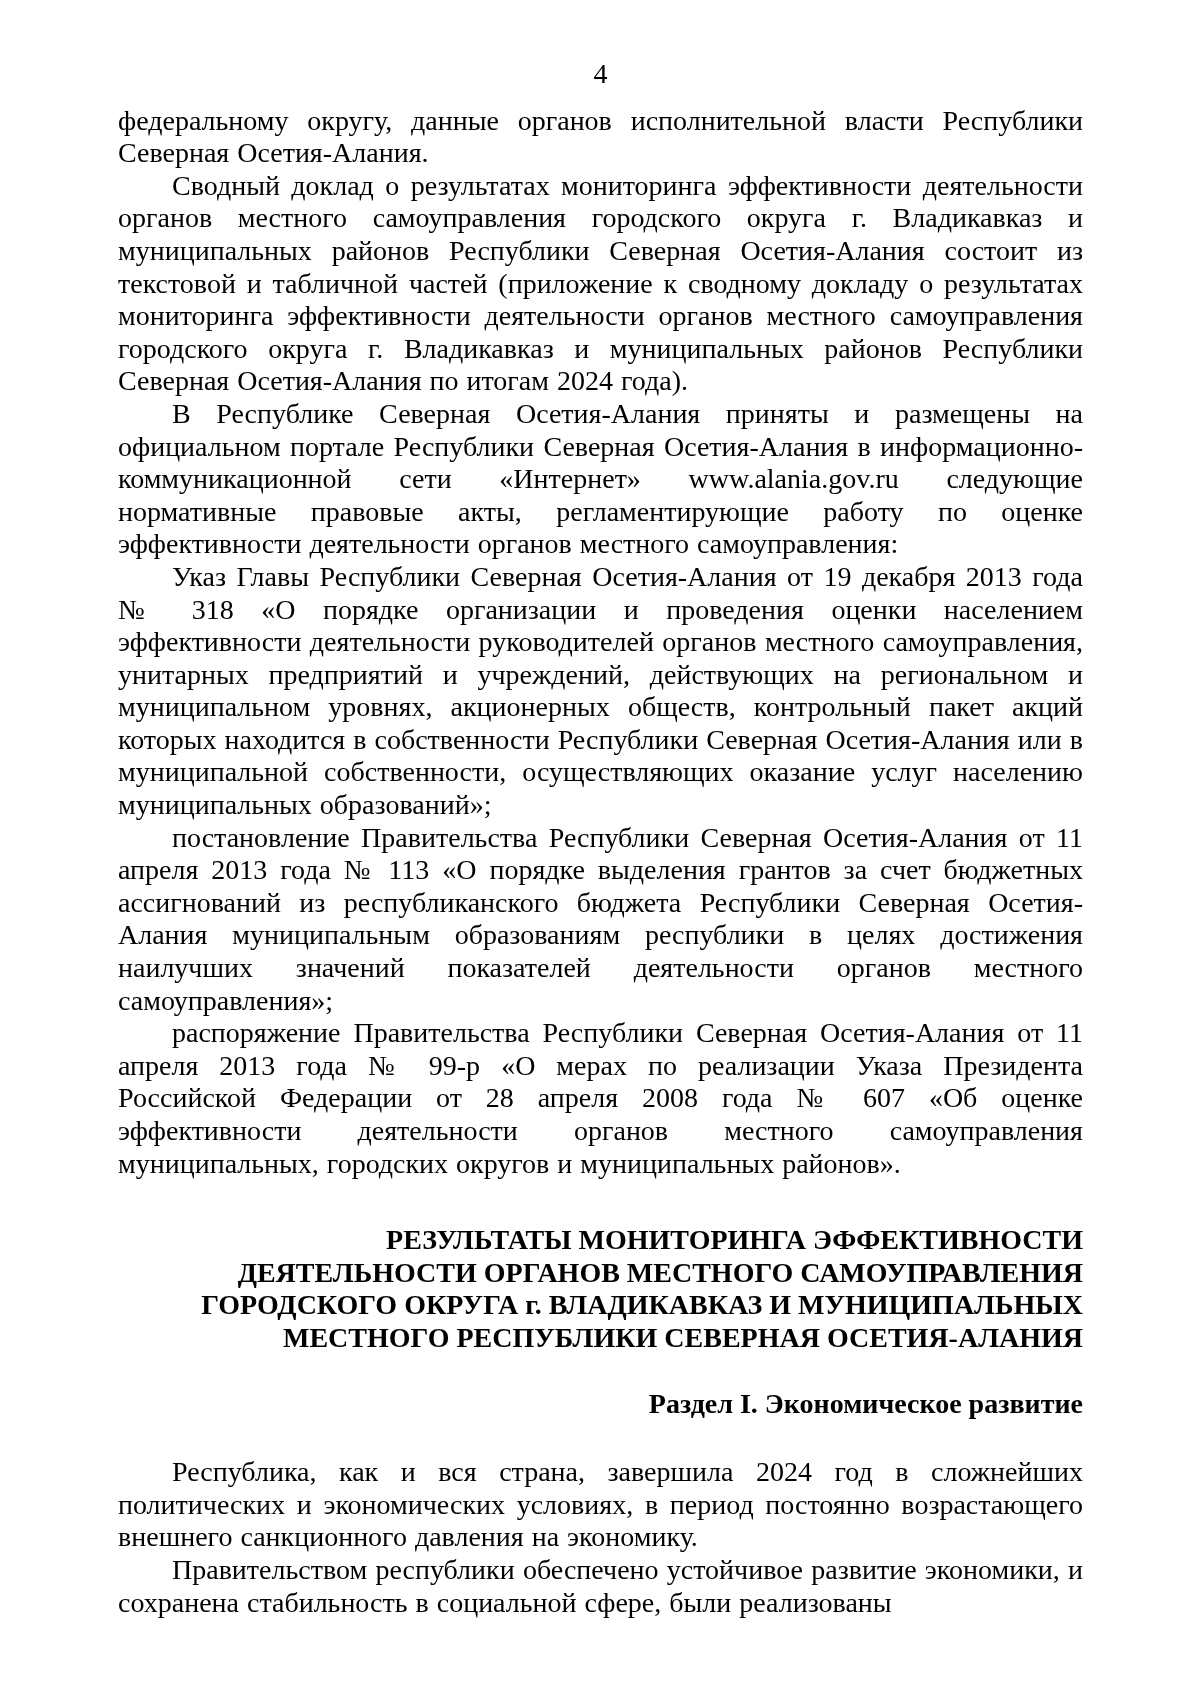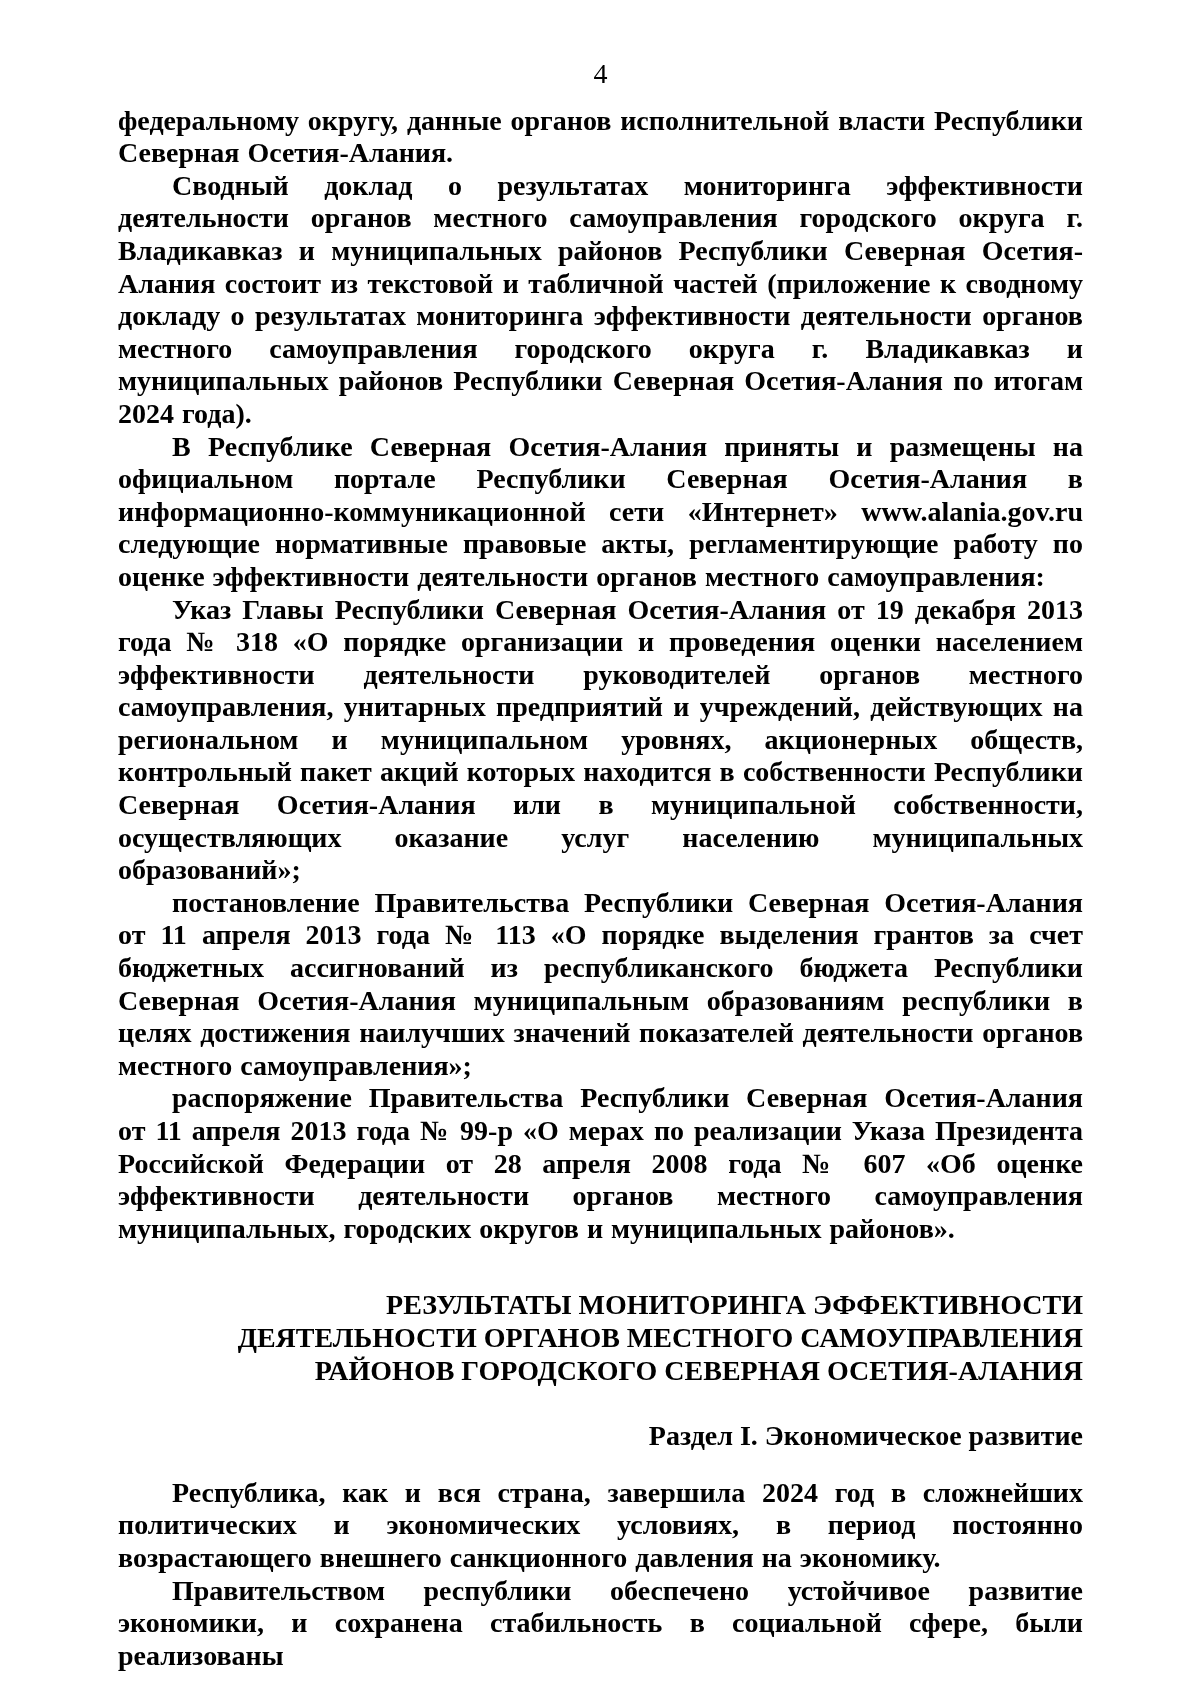--- a/index.html
+++ b/index.html
@@ -22,41 +22,40 @@
   }
   .page-number {
     text-align: center;
     margin-bottom: 14px;
   }
   p.body-par {
     margin: 0;
     text-align: justify;
     text-indent: 54px;
     word-spacing: 1px;
-    font-weight: bold;
   }
   p.body-par.no-indent {
     text-indent: 0;
   }
   .main-heading {
     margin: 44px 0 0 0;
     font-weight: bold;
     text-align: right;
     font-size: 28px;
     line-height: 32.6px;
   }
   .section-heading {
     margin: 33px 0 0 0;
     font-weight: bold;
     text-align: right;
     font-size: 28px;
     line-height: 32.6px;
   }
   p.after-section {
-    margin-top: 24px;
+    margin-top: 36px;
   }
 </style>
 </head>
 <body>
 
 <div class="page">
 
   <div class="page-number">4</div>
 
   <p class="body-par no-indent">федеральному округу, данные органов исполнительной власти Республики Северная Осетия-Алания.</p>
@@ -67,21 +66,22 @@
 
   <p class="body-par">Указ Главы Республики Северная Осетия-Алания от 19 декабря 2013 года № 318 «О порядке организации и проведения оценки населением эффективности деятельности руководителей органов местного самоуправления, унитарных предприятий и учреждений, действующих на региональном и муниципальном уровнях, акционерных обществ, контрольный пакет акций которых находится в собственности Республики Северная Осетия-Алания или в муниципальной собственности, осуществляющих оказание услуг населению муниципальных образований»;</p>
 
   <p class="body-par">постановление Правительства Республики Северная Осетия-Алания от 11 апреля 2013 года № 113 «О порядке выделения грантов за счет бюджетных ассигнований из республиканского бюджета Республики Северная Осетия-Алания муниципальным образованиям республики в целях достижения наилучших значений показателей деятельности органов местного самоуправления»;</p>
 
   <p class="body-par">распоряжение Правительства Республики Северная Осетия-Алания от 11 апреля 2013 года № 99-р «О мерах по реализации Указа Президента Российской Федерации от 28 апреля 2008 года № 607 «Об оценке эффективности деятельности органов местного самоуправления муниципальных, городских округов и муниципальных районов».</p>
 
   <div class="main-heading">
     <div>РЕЗУЛЬТАТЫ МОНИТОРИНГА ЭФФЕКТИВНОСТИ</div>
     <div>ДЕЯТЕЛЬНОСТИ ОРГАНОВ МЕСТНОГО САМОУПРАВЛЕНИЯ</div>
-    <div>РАЙОНОВ ГОРОДСКОГО СЕВЕРНАЯ ОСЕТИЯ-АЛАНИЯ</div>
+    <div>ГОРОДСКОГО ОКРУГА г. ВЛАДИКАВКАЗ И МУНИЦИПАЛЬНЫХ</div>
+    <div>МЕСТНОГО РЕСПУБЛИКИ СЕВЕРНАЯ ОСЕТИЯ-АЛАНИЯ</div>
   </div>
 
   <div class="section-heading">Раздел I. Экономическое развитие</div>
 
   <p class="body-par after-section">Республика, как и вся страна, завершила 2024 год в сложнейших политических и экономических условиях, в период постоянно возрастающего внешнего санкционного давления на экономику.</p>
 
   <p class="body-par">Правительством республики обеспечено устойчивое развитие экономики, и сохранена стабильность в социальной сфере, были реализованы</p>
 
 </div>
 

